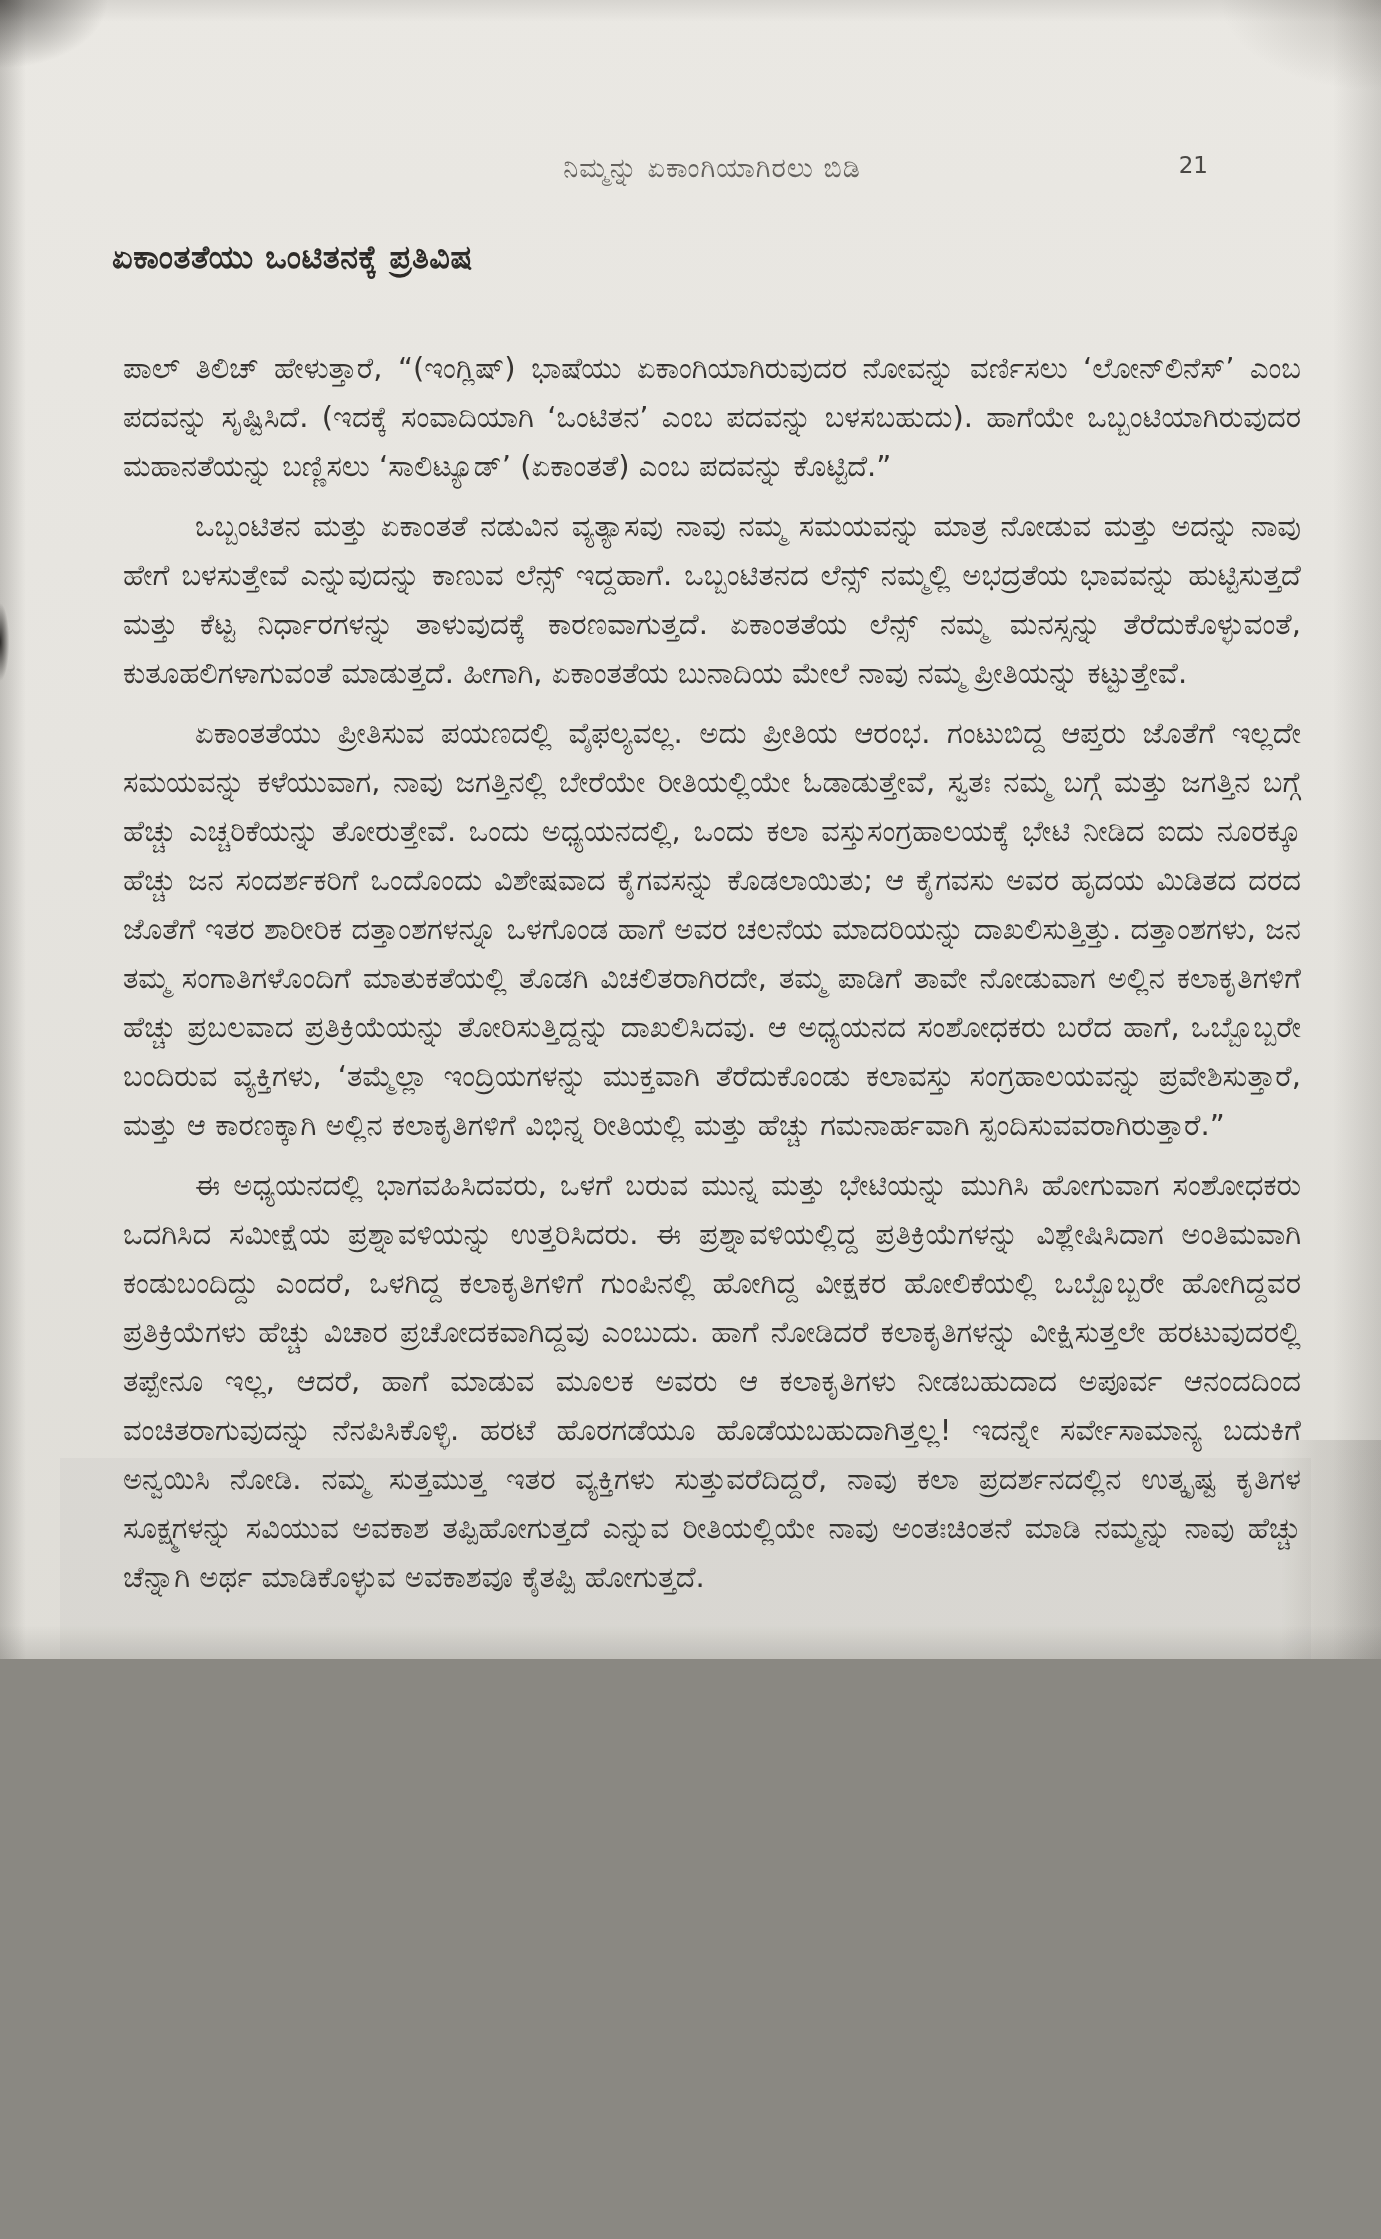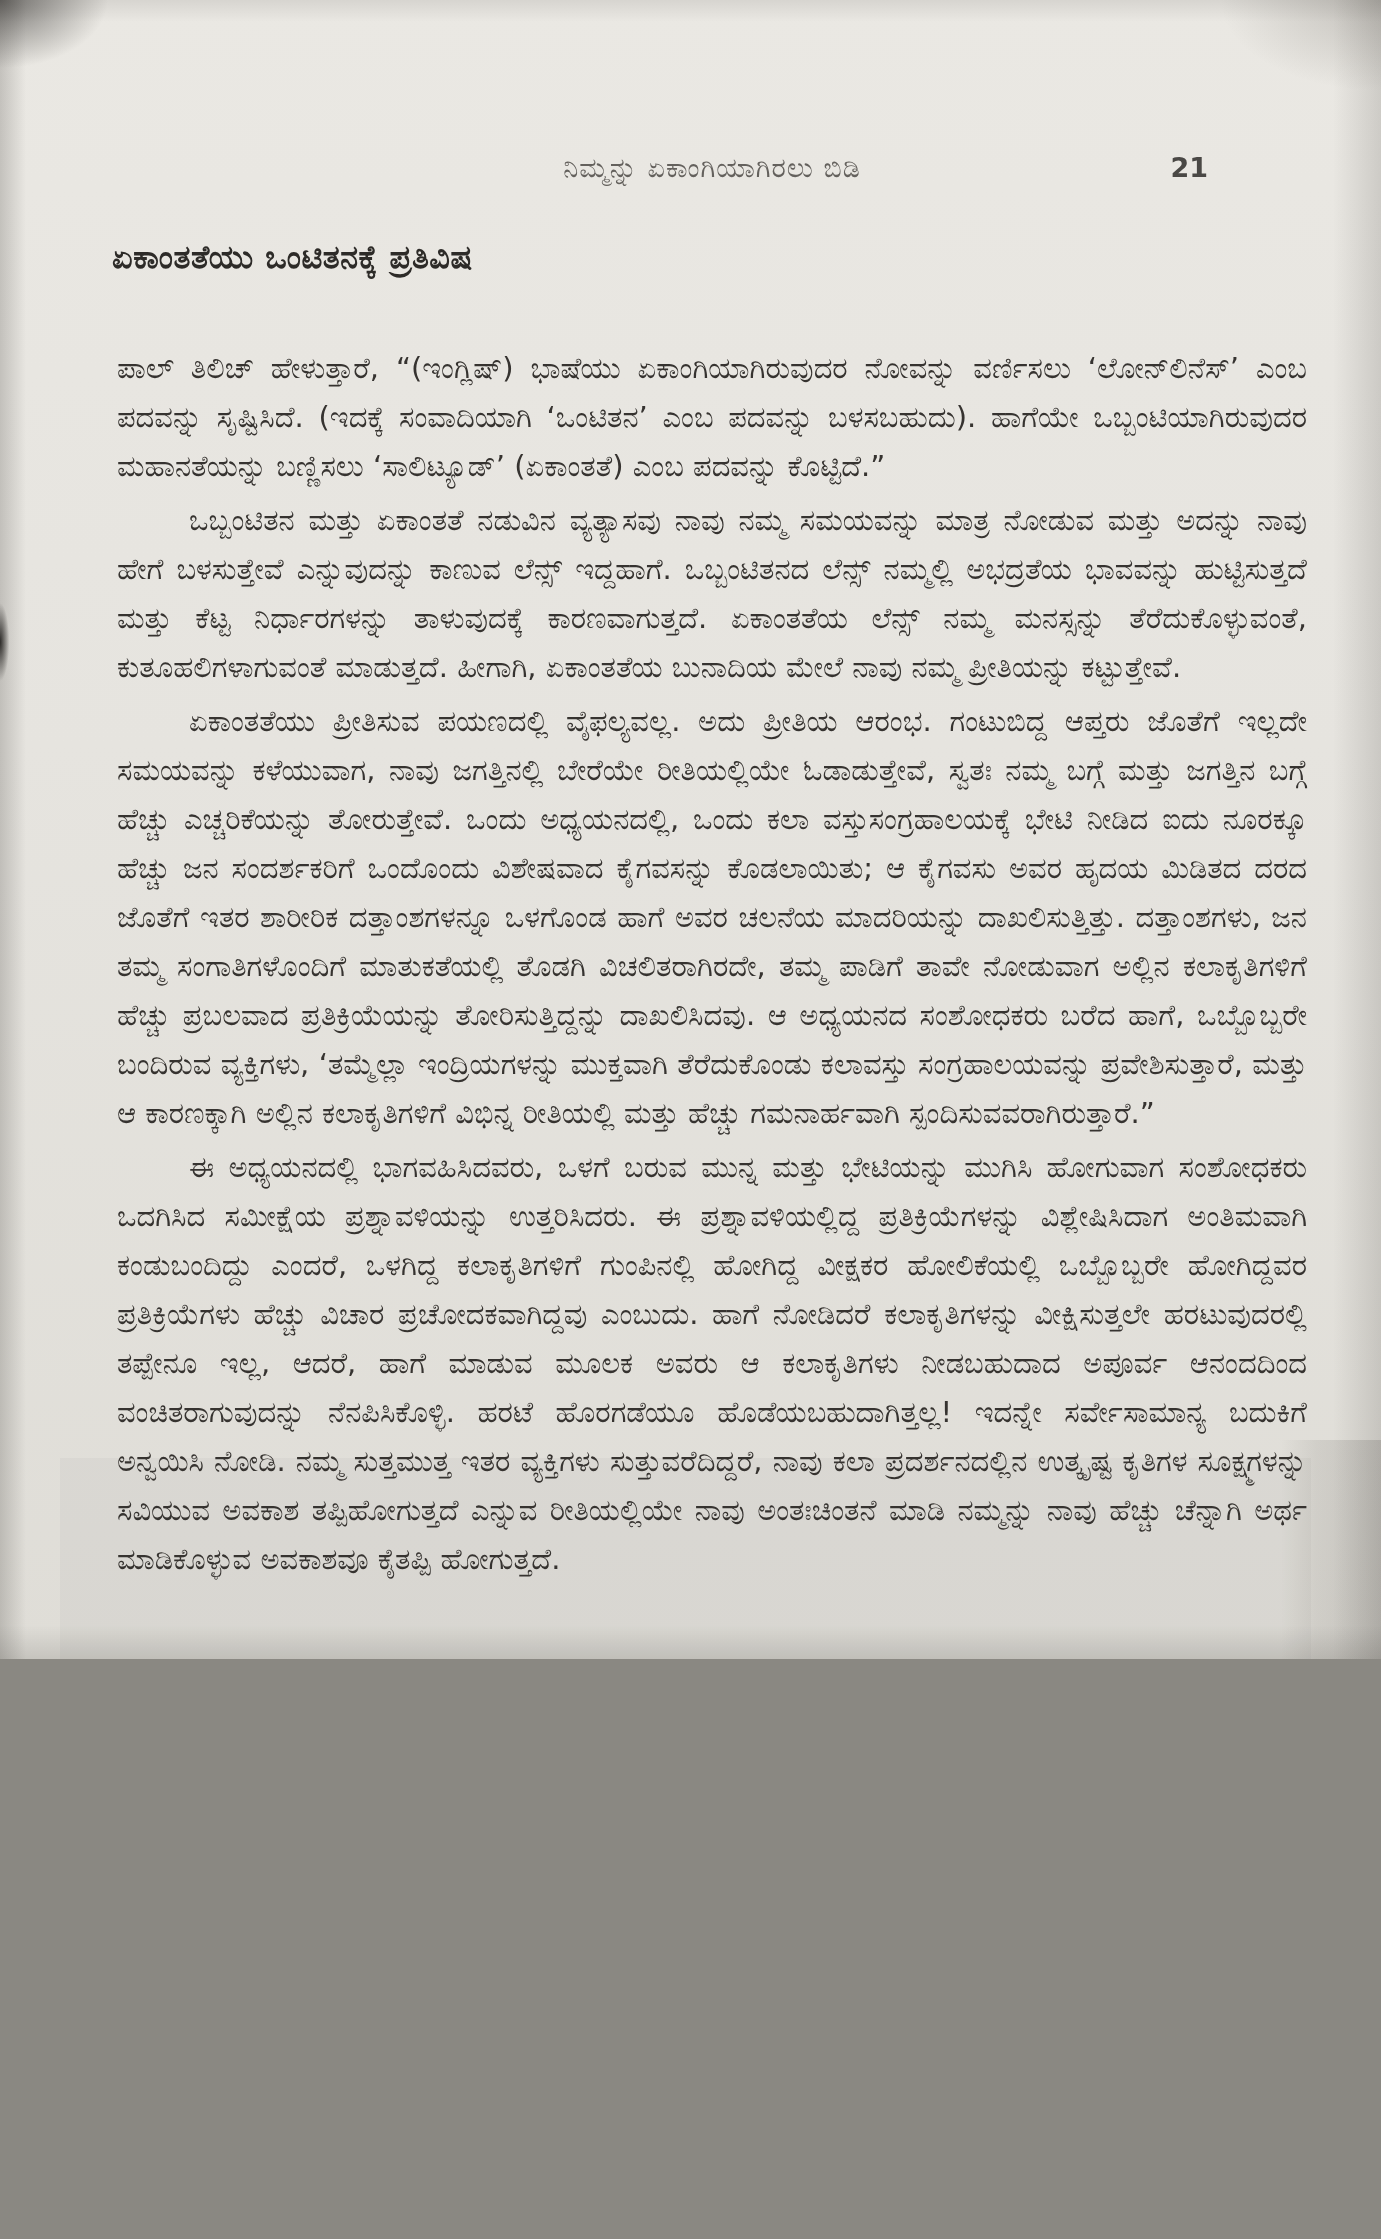--- a/index.html
+++ b/index.html
@@ -67,39 +67,39 @@
     display: block;
     text-align: center;
     font-size: 27px;
     letter-spacing: 1px;
     color: #64615d;
   }
   .page-number {
     position: absolute;
     right: 104px;
     top: 0;
-    font-size: 27px;
-    font-weight: bold;
+    font-size: 23px;
+    font-weight: normal;
     color: #4a4845;
   }
   .content {
     position: absolute;
     top: 238px;
     left: 112px;
     width: 1200px;
   }
   .section-heading {
     margin: 0 0 68px 0;
     font-size: 32px;
     font-weight: bold;
     letter-spacing: 0.5px;
     color: #2d2b28;
   }
   .body-copy p {
-    margin: 5px;
+    margin: 11px;
     font-size: 29px;
     line-height: 49px;
     text-align: justify;
     text-indent: 72px;
     color: #363330;
   }
   .body-copy p.no-indent {
     text-indent: 0;
   }
 </style>

